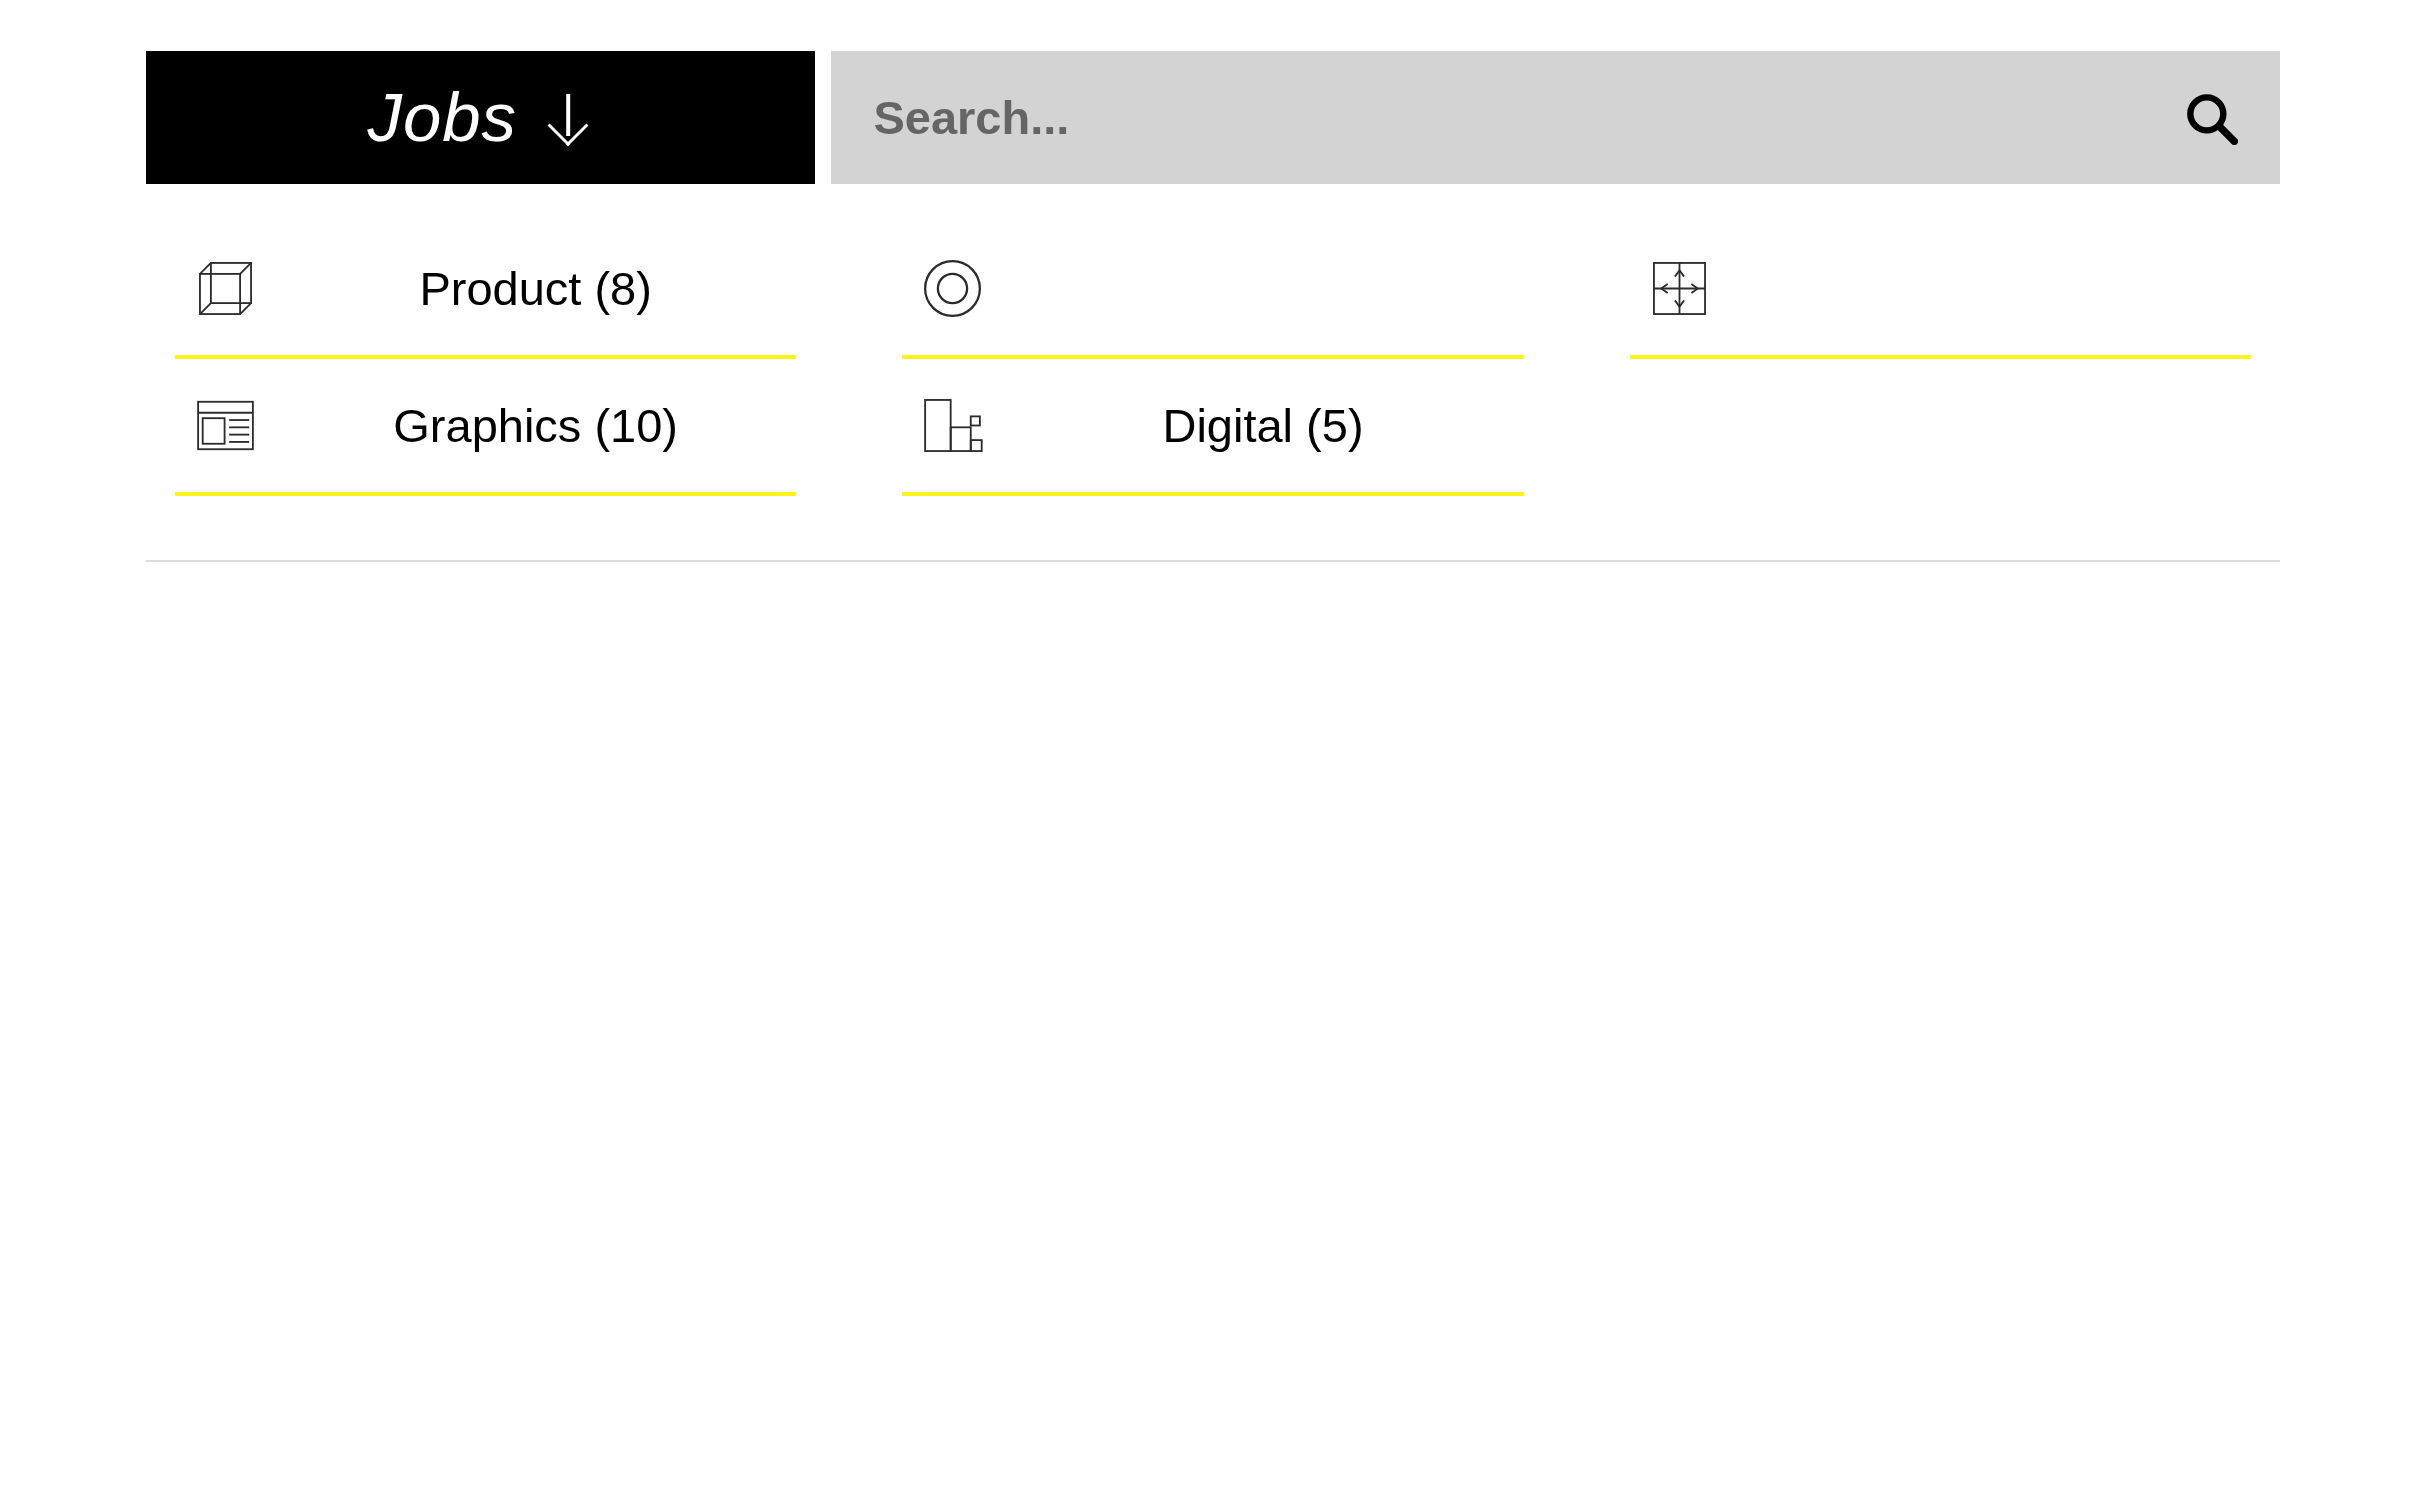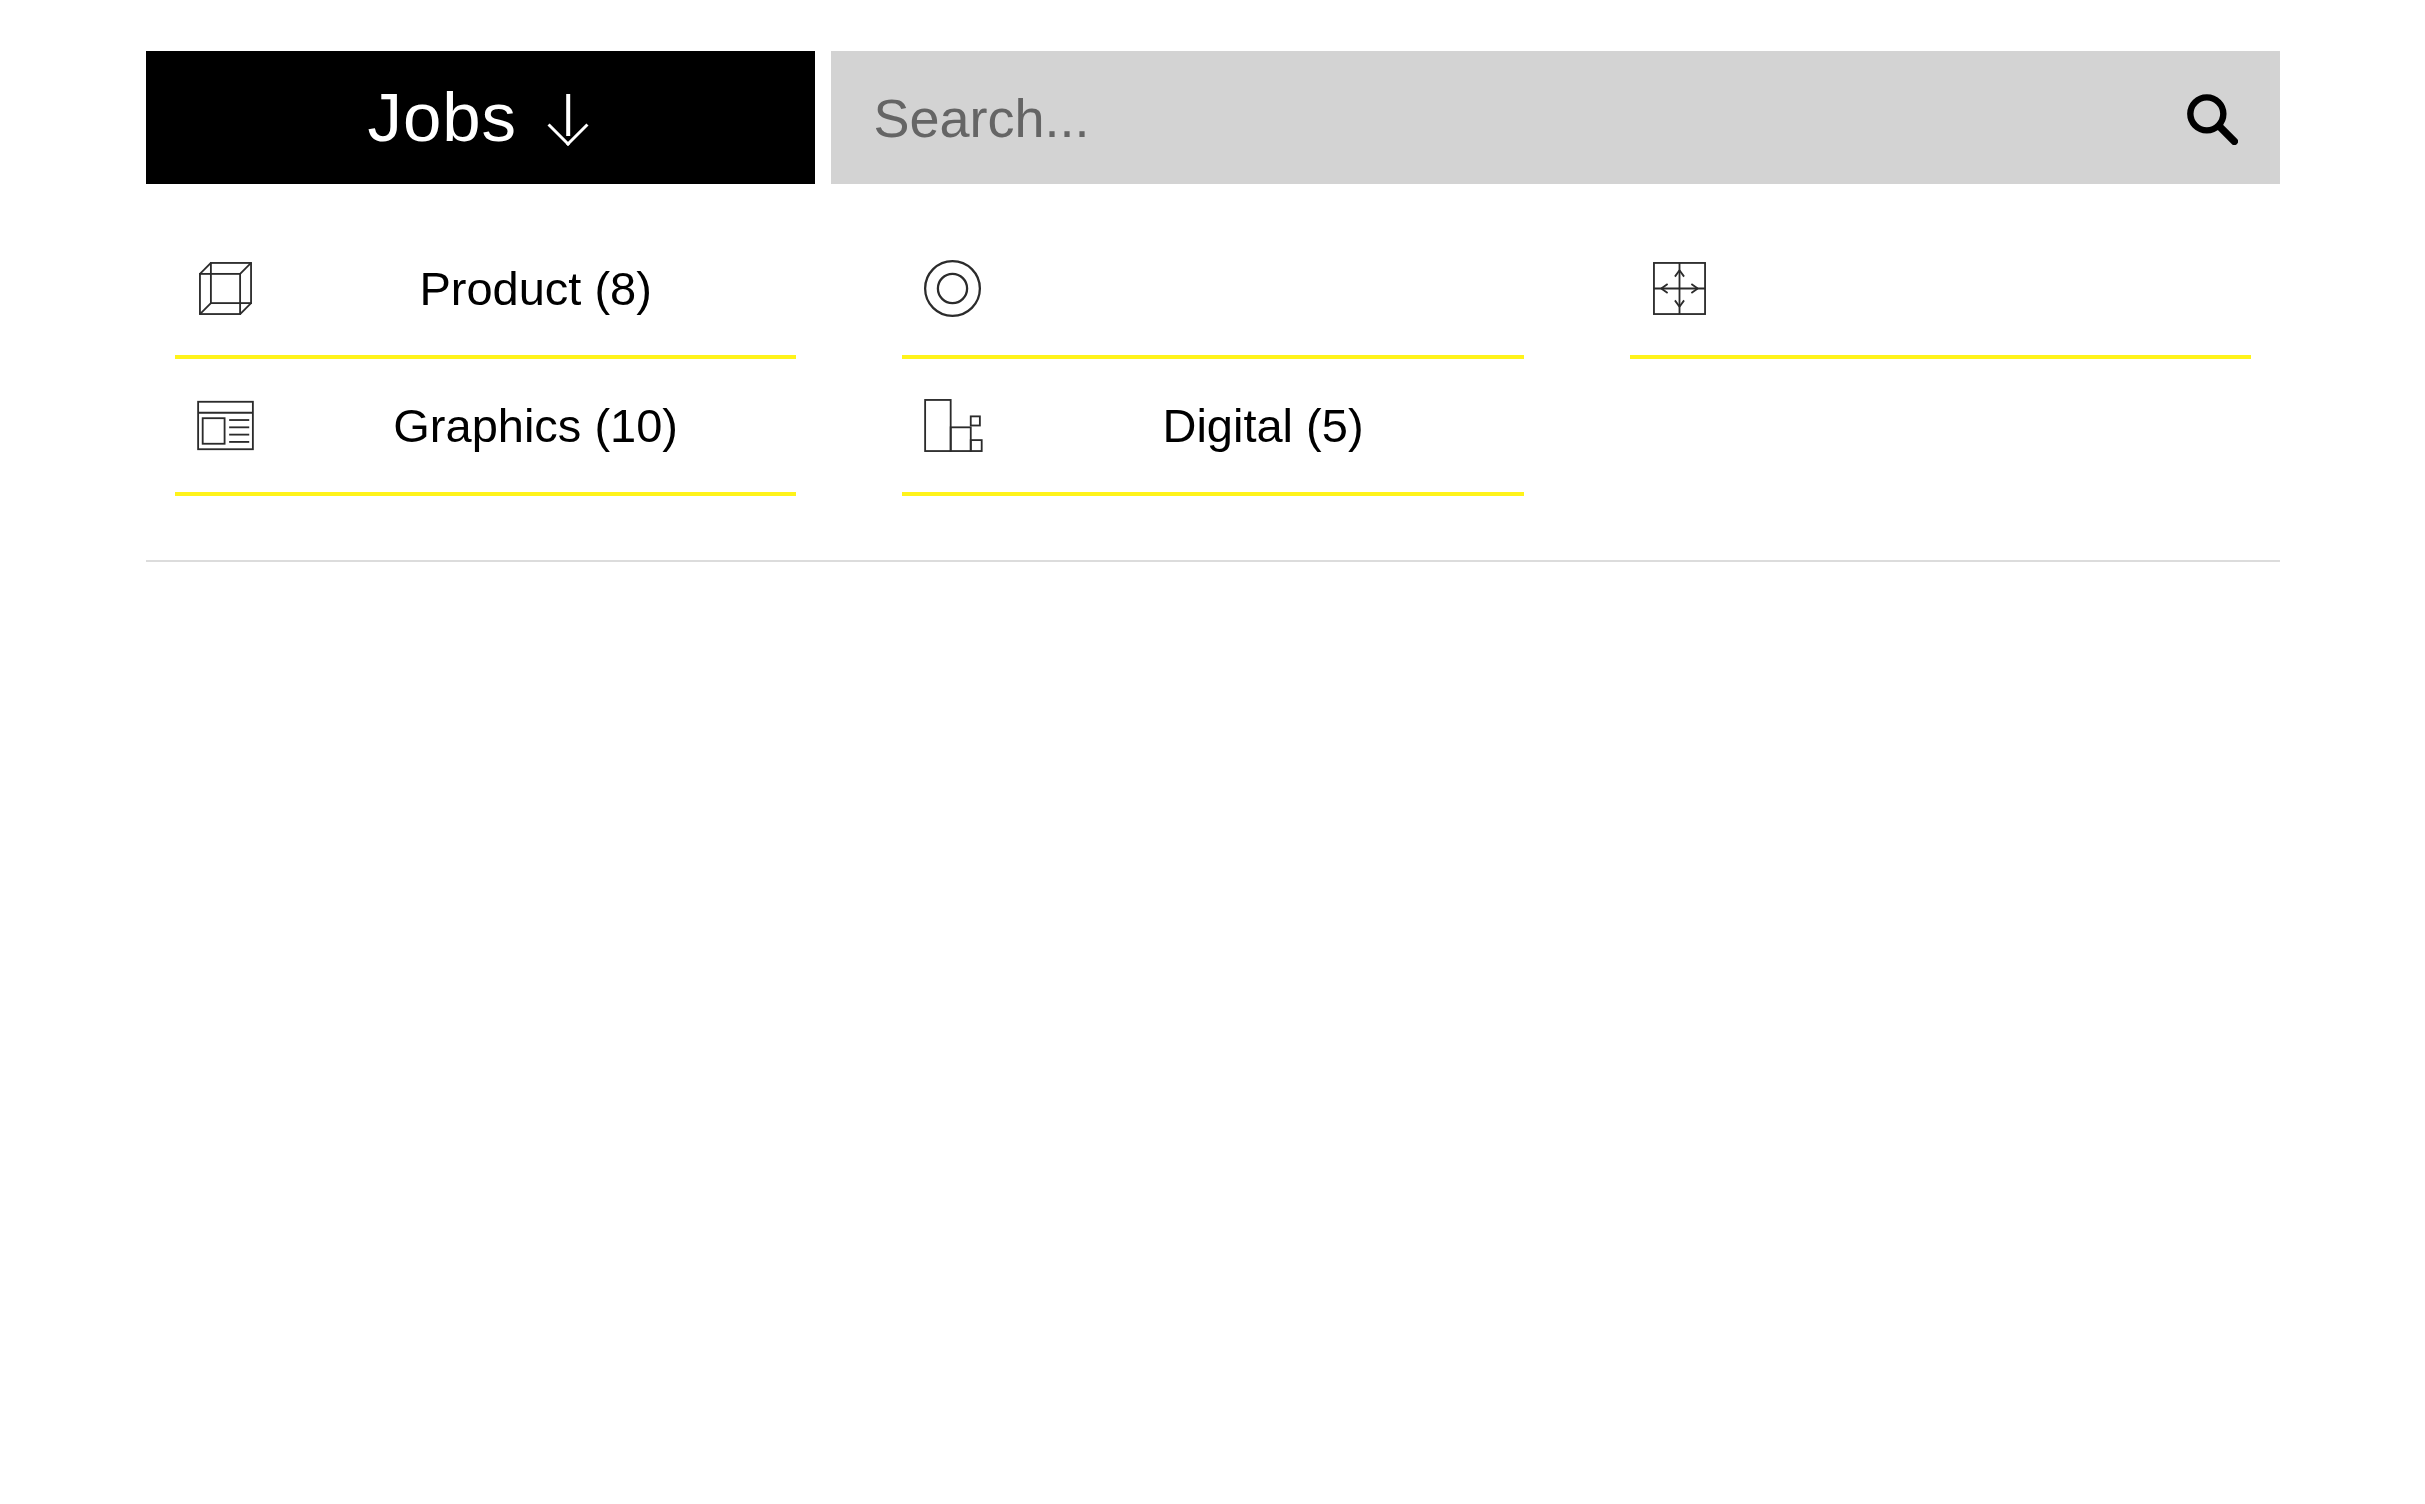--- a/index.html
+++ b/index.html
@@ -19,21 +19,21 @@
       background: #000;
       color: #fff;
       display: flex;
       align-items: center;
       justify-content: center;
       font-size: 69px;
       height: 133px;
       letter-spacing: 0.9px;
       cursor: pointer;
     }
-    .jobs-label { white-space: nowrap; }
+    .jobs-label { white-space: nowrap; font-style: italic; }
     .down-arrow {
       display: inline-block;
       margin-left: 25.5px;
       position: relative;
       width: 51px; height: 55px;
     }
     .down-arrow::before {
       content: "";
       position: absolute;
       left: 50%; top: 3.6px;
@@ -56,23 +56,23 @@
       display: flex;
       align-items: center;
       padding: 0 42px 0 42px;
       height: 133px;
     }
     .search-input {
       flex: 1 1 auto;
       background: transparent;
       border: none;
       outline: none;
-      font-size: 54px;
+      font-size: 47px;
       font-family: inherit;
-      font-weight: 400;
+      font-weight: 700;
       color: #be185d;
     }
     .search-input::placeholder { color: #656565; }
     .search-icon { flex: 0 0 auto; width: 55px; height: 55px; cursor: pointer; }
 
     .categories {
       margin-top: 38px;
       display: grid;
       grid-template-columns: repeat(3, 1fr);
       column-gap: 106px;

